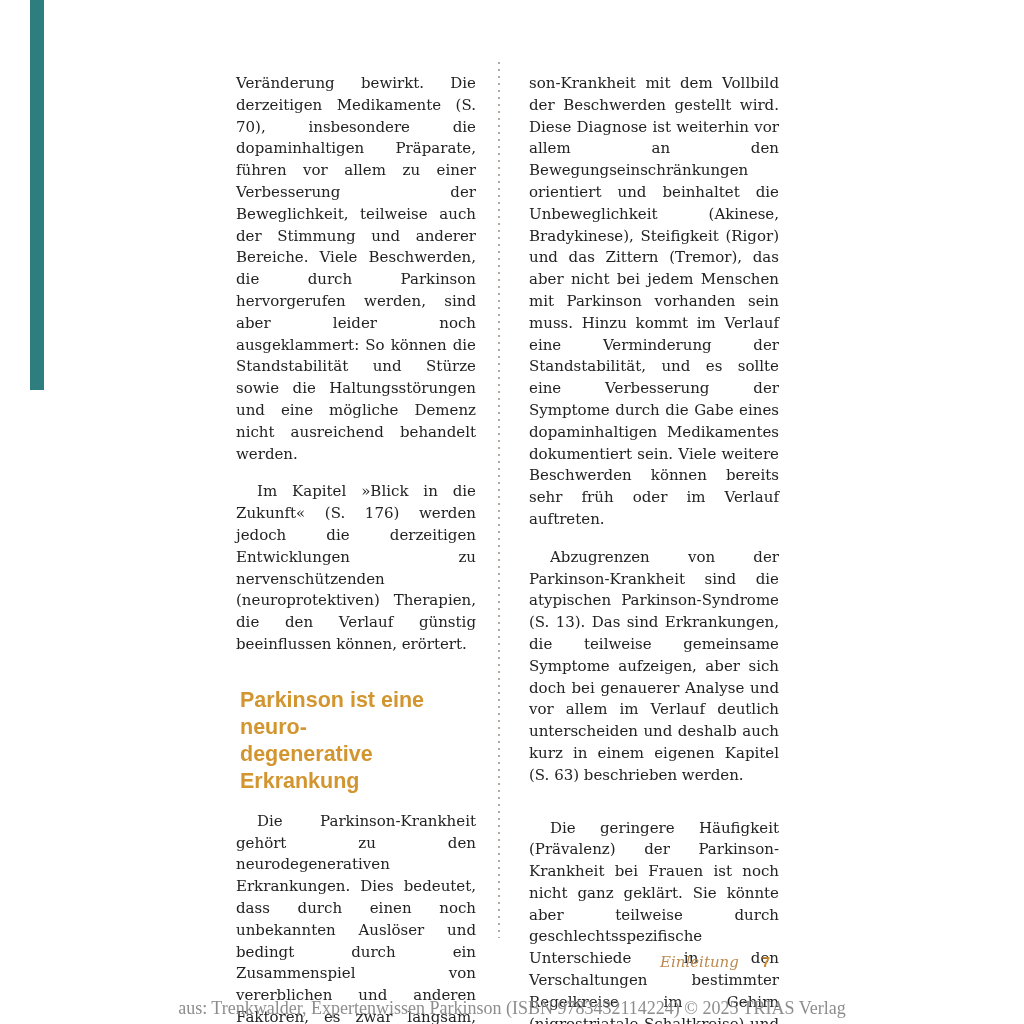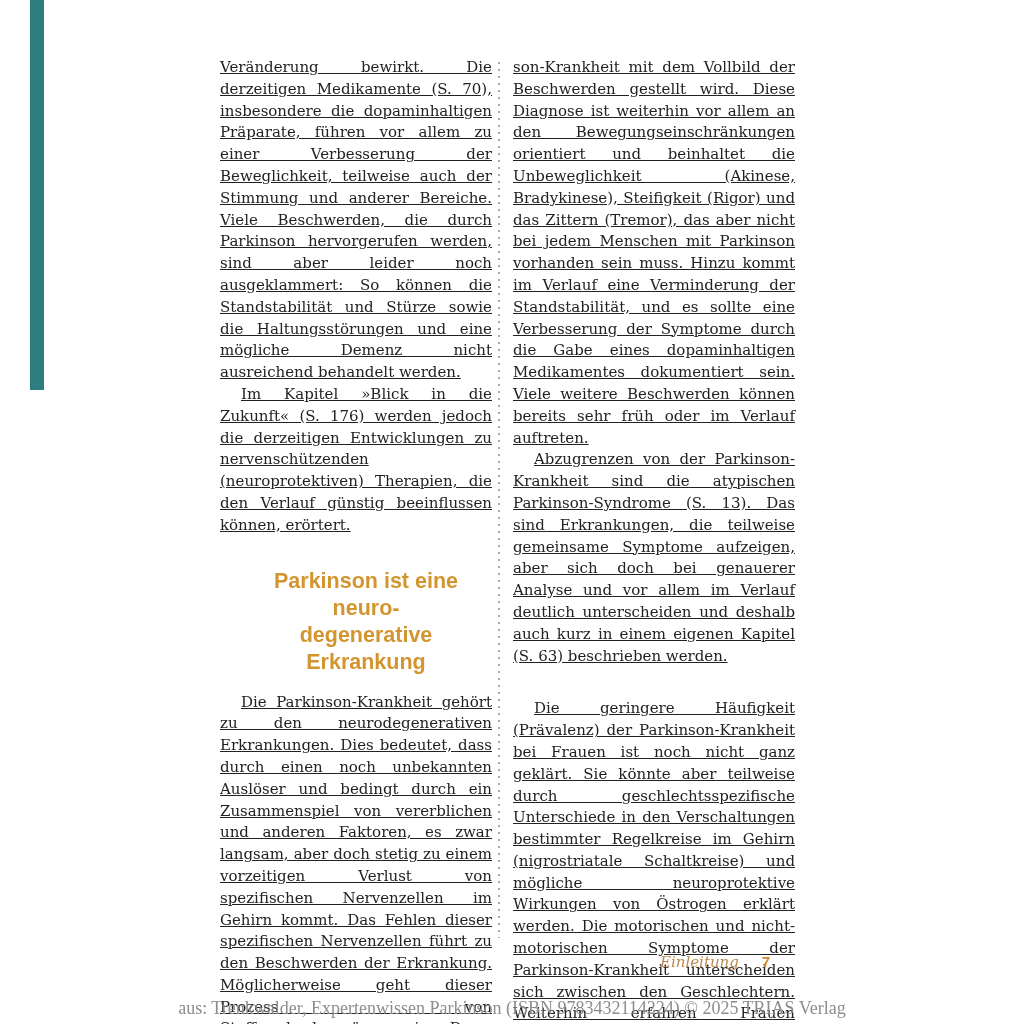--- a/index.html
+++ b/index.html
@@ -25,40 +25,40 @@
     top: 57px;
     font-size: 15px;
     line-height: 21.8px;
     text-align: justify;
     hyphens: auto;
     -webkit-hyphens: auto;
   }
   .col-left  { left: 220px; width: 272px; }
   .col-right { left: 513px; width: 282px; }
 
-  .col p { margin: 0; text-decoration: underline; }
+  .col p { margin: 16px; }
   .col p.indent { text-indent: 21px; }
 
   .divider {
     position: absolute;
     left: 498px; top: 62px;
     width: 2px; height: 876px;
     background-image: repeating-linear-gradient(
       to bottom, #b3a9a0 0px, #b3a9a0 2px, transparent 2px, transparent 7px);
   }
 
   h2.col-heading {
     font-family: "Liberation Sans", sans-serif;
     font-weight: bold;
     font-size: 21.5px;
     line-height: 27px;
     color: #d2952f;
     margin: 31px 0 16px 0;
     padding-left: 20px;
-    text-align: center;
+    text-align: left;
     text-indent: 0;
   }
   h2.col-heading span { display: block; }
 
   .folio {
     position: absolute;
     top: 953px; left: 660px;
     display: flex; align-items: baseline; gap: 23px;
     font-size: 15px;
   }

